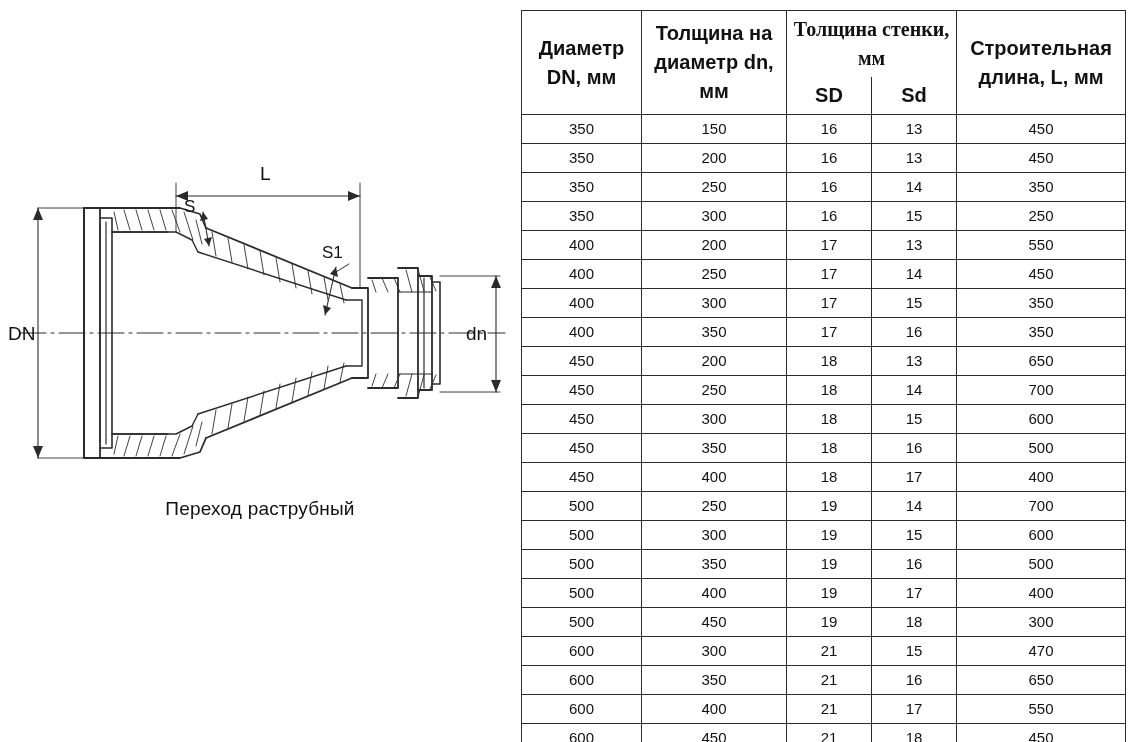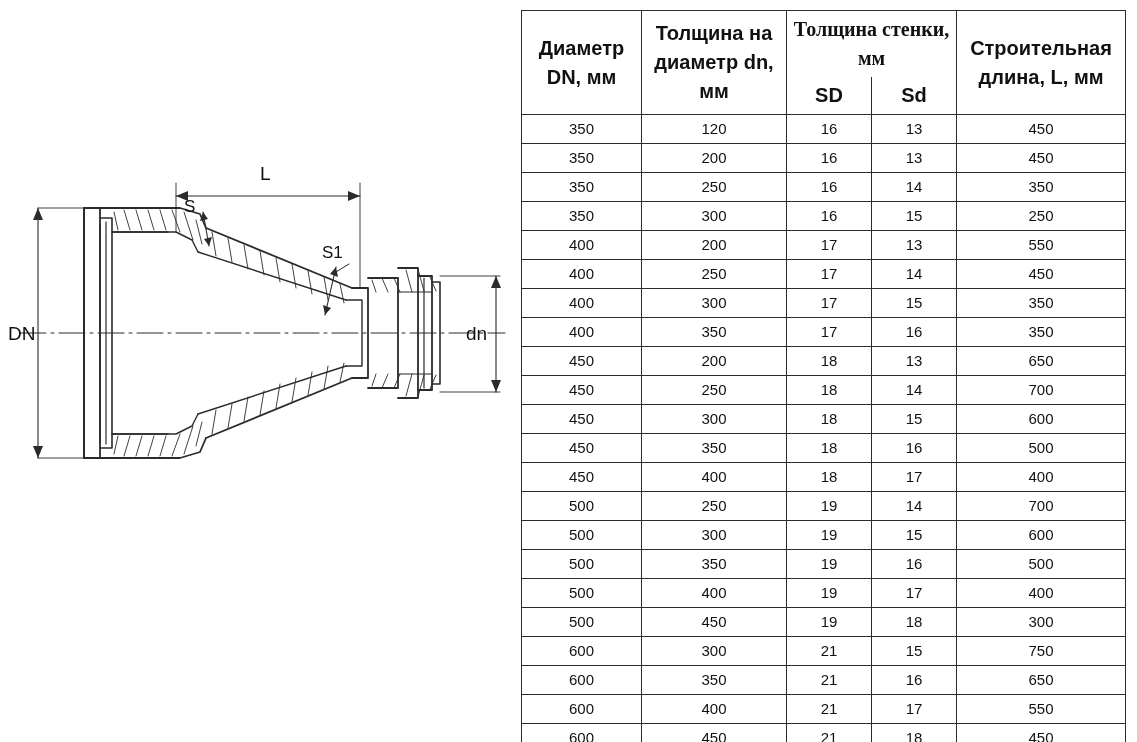--- a/index.html
+++ b/index.html
@@ -218,20 +218,21 @@
         <path d="M336 272 L349 264" stroke-width="1"></path>
       </g>
 
       <text x="8" y="340" font-family="Liberation Sans, sans-serif" font-size="19" fill="#111">DN</text>
       <text x="466" y="340" font-family="Liberation Sans, sans-serif" font-size="19" fill="#111">dn</text>
       <text x="260" y="180" font-family="Liberation Sans, sans-serif" font-size="19" fill="#111">L</text>
       <text x="184" y="212" font-family="Liberation Sans, sans-serif" font-size="17" fill="#111">S</text>
       <text x="322" y="258" font-family="Liberation Sans, sans-serif" font-size="17" fill="#111">S1</text>
     </svg>
 
+    <div class="drawing-caption">Переход раструбный</div>
   </div>
 
   <div class="table-wrap">
     <table class="spec">
       <colgroup>
         <col class="col-dn">
         <col class="col-dn2">
         <col class="col-sd">
         <col class="col-sd2">
         <col class="col-len">
@@ -253,21 +254,21 @@
           </th>
         </tr>
         <tr>
           <th class="no-top">SD</th>
           <th class="no-top">Sd</th>
         </tr>
       </thead>
       <tbody id="spec-body">
           <tr>
             <td>350</td>
-            <td>120</td>
+            <td>150</td>
             <td>16</td>
             <td>13</td>
             <td>450</td>
           </tr>
           <tr>
             <td>350</td>
             <td>200</td>
             <td>16</td>
             <td>13</td>
             <td>450</td>
@@ -382,21 +383,21 @@
             <td>450</td>
             <td>19</td>
             <td>18</td>
             <td>300</td>
           </tr>
           <tr>
             <td>600</td>
             <td>300</td>
             <td>21</td>
             <td>15</td>
-            <td>750</td>
+            <td>470</td>
           </tr>
           <tr>
             <td>600</td>
             <td>350</td>
             <td>21</td>
             <td>16</td>
             <td>650</td>
           </tr>
           <tr>
             <td>600</td>

